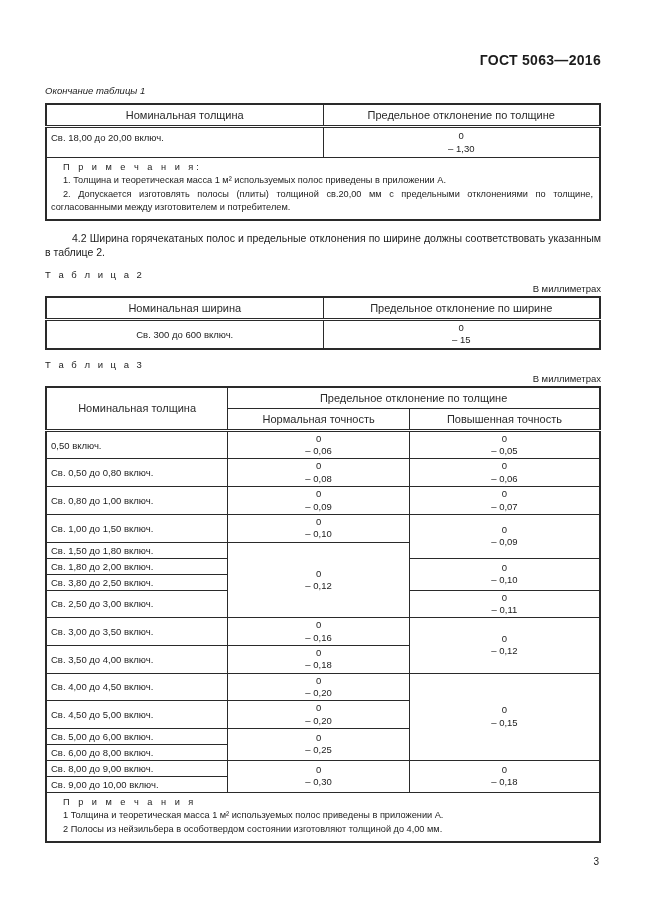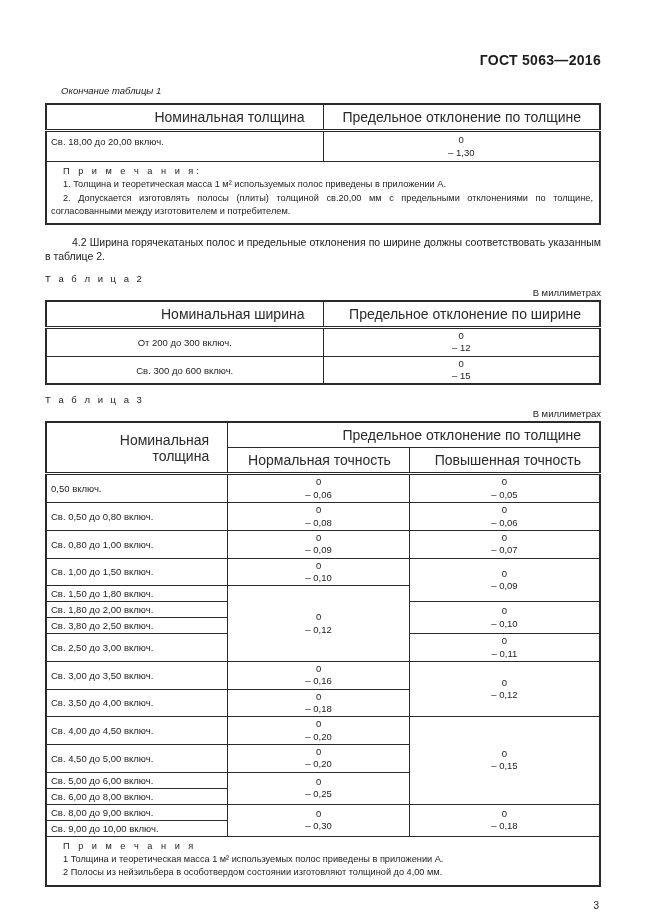--- a/index.html
+++ b/index.html
@@ -11,34 +11,34 @@
     position:relative;
     overflow:hidden;
   }
   .page { padding:52px 45px 0 45px; }
 
   .doc-number {
     text-align:right; font-weight:bold; font-size:14px; letter-spacing:.3px;
   }
 
   .t1-label {
-    margin-top:17px; font-style:italic; font-size:9.5px;margin-left:16px;
+    margin-top:17px; font-style:italic; font-size:9.5px;
   }
 
   table {
     width:100%; border-collapse:collapse; table-layout:fixed;
     border:2px solid #2a2a2a;
   }
   td, th { border:1px solid #2a2a2a; font-weight:normal; vertical-align:middle; }
 
   
   .hdr td { border-bottom:3px double #2a2a2a; }
   .hdr-mid td { border-bottom:1px solid #2a2a2a; }
   .hdr td, .hdr-mid td {
-    font-size:14px; text-align:right; padding:4px 18px; color:#2a2a2a;
+    font-size:11px; text-align:center; padding:4px 2px; color:#2a2a2a;
   }
 
   .cell-range { font-size:9.5px; text-align:left; padding:2px 3px 2px 4px; }
   .cell-range-center { font-size:9.5px; text-align:center; padding:3px 2px; }
   .dev { font-size:9.5px; text-align:center; padding:1px 2px; line-height:1.3; }
 
   .notes-cell { padding:3px 6px 5px 4px; font-size:9.2px; line-height:1.45; }
   .notes-heading { letter-spacing:3px; text-indent:12px; }
   .notes-item { text-indent:12px; text-align:justify; }
 
@@ -102,27 +102,20 @@
   <div class="para">4.2  Ширина горячекатаных полос и предельные отклонения по  ширине   должны соответствовать указанным в таблице 2.</div>
 
   <div class="tbl-label">Т а б л и ц а  2</div>
   <div class="units">В миллиметрах</div>
 
   <table id="table2">
     <tbody>
       <tr class="hdr">
         <td class="hcell c1">Номинальная ширина</td>
         <td class="hcell">Предельное отклонение по ширине</td>
-      </tr>
-      <tr>
-        <td class="cell-range-center">От 200 до 300 включ.</td>
-        <td class="dev">
-          <div>0</div>
-          <div>– 12</div>
-        </td>
       </tr>
       <tr>
         <td class="cell-range-center">Св.  300 до 600 включ.</td>
         <td class="dev">
           <div>0</div>
           <div>– 15</div>
         </td>
       </tr>
     </tbody>
   </table>

